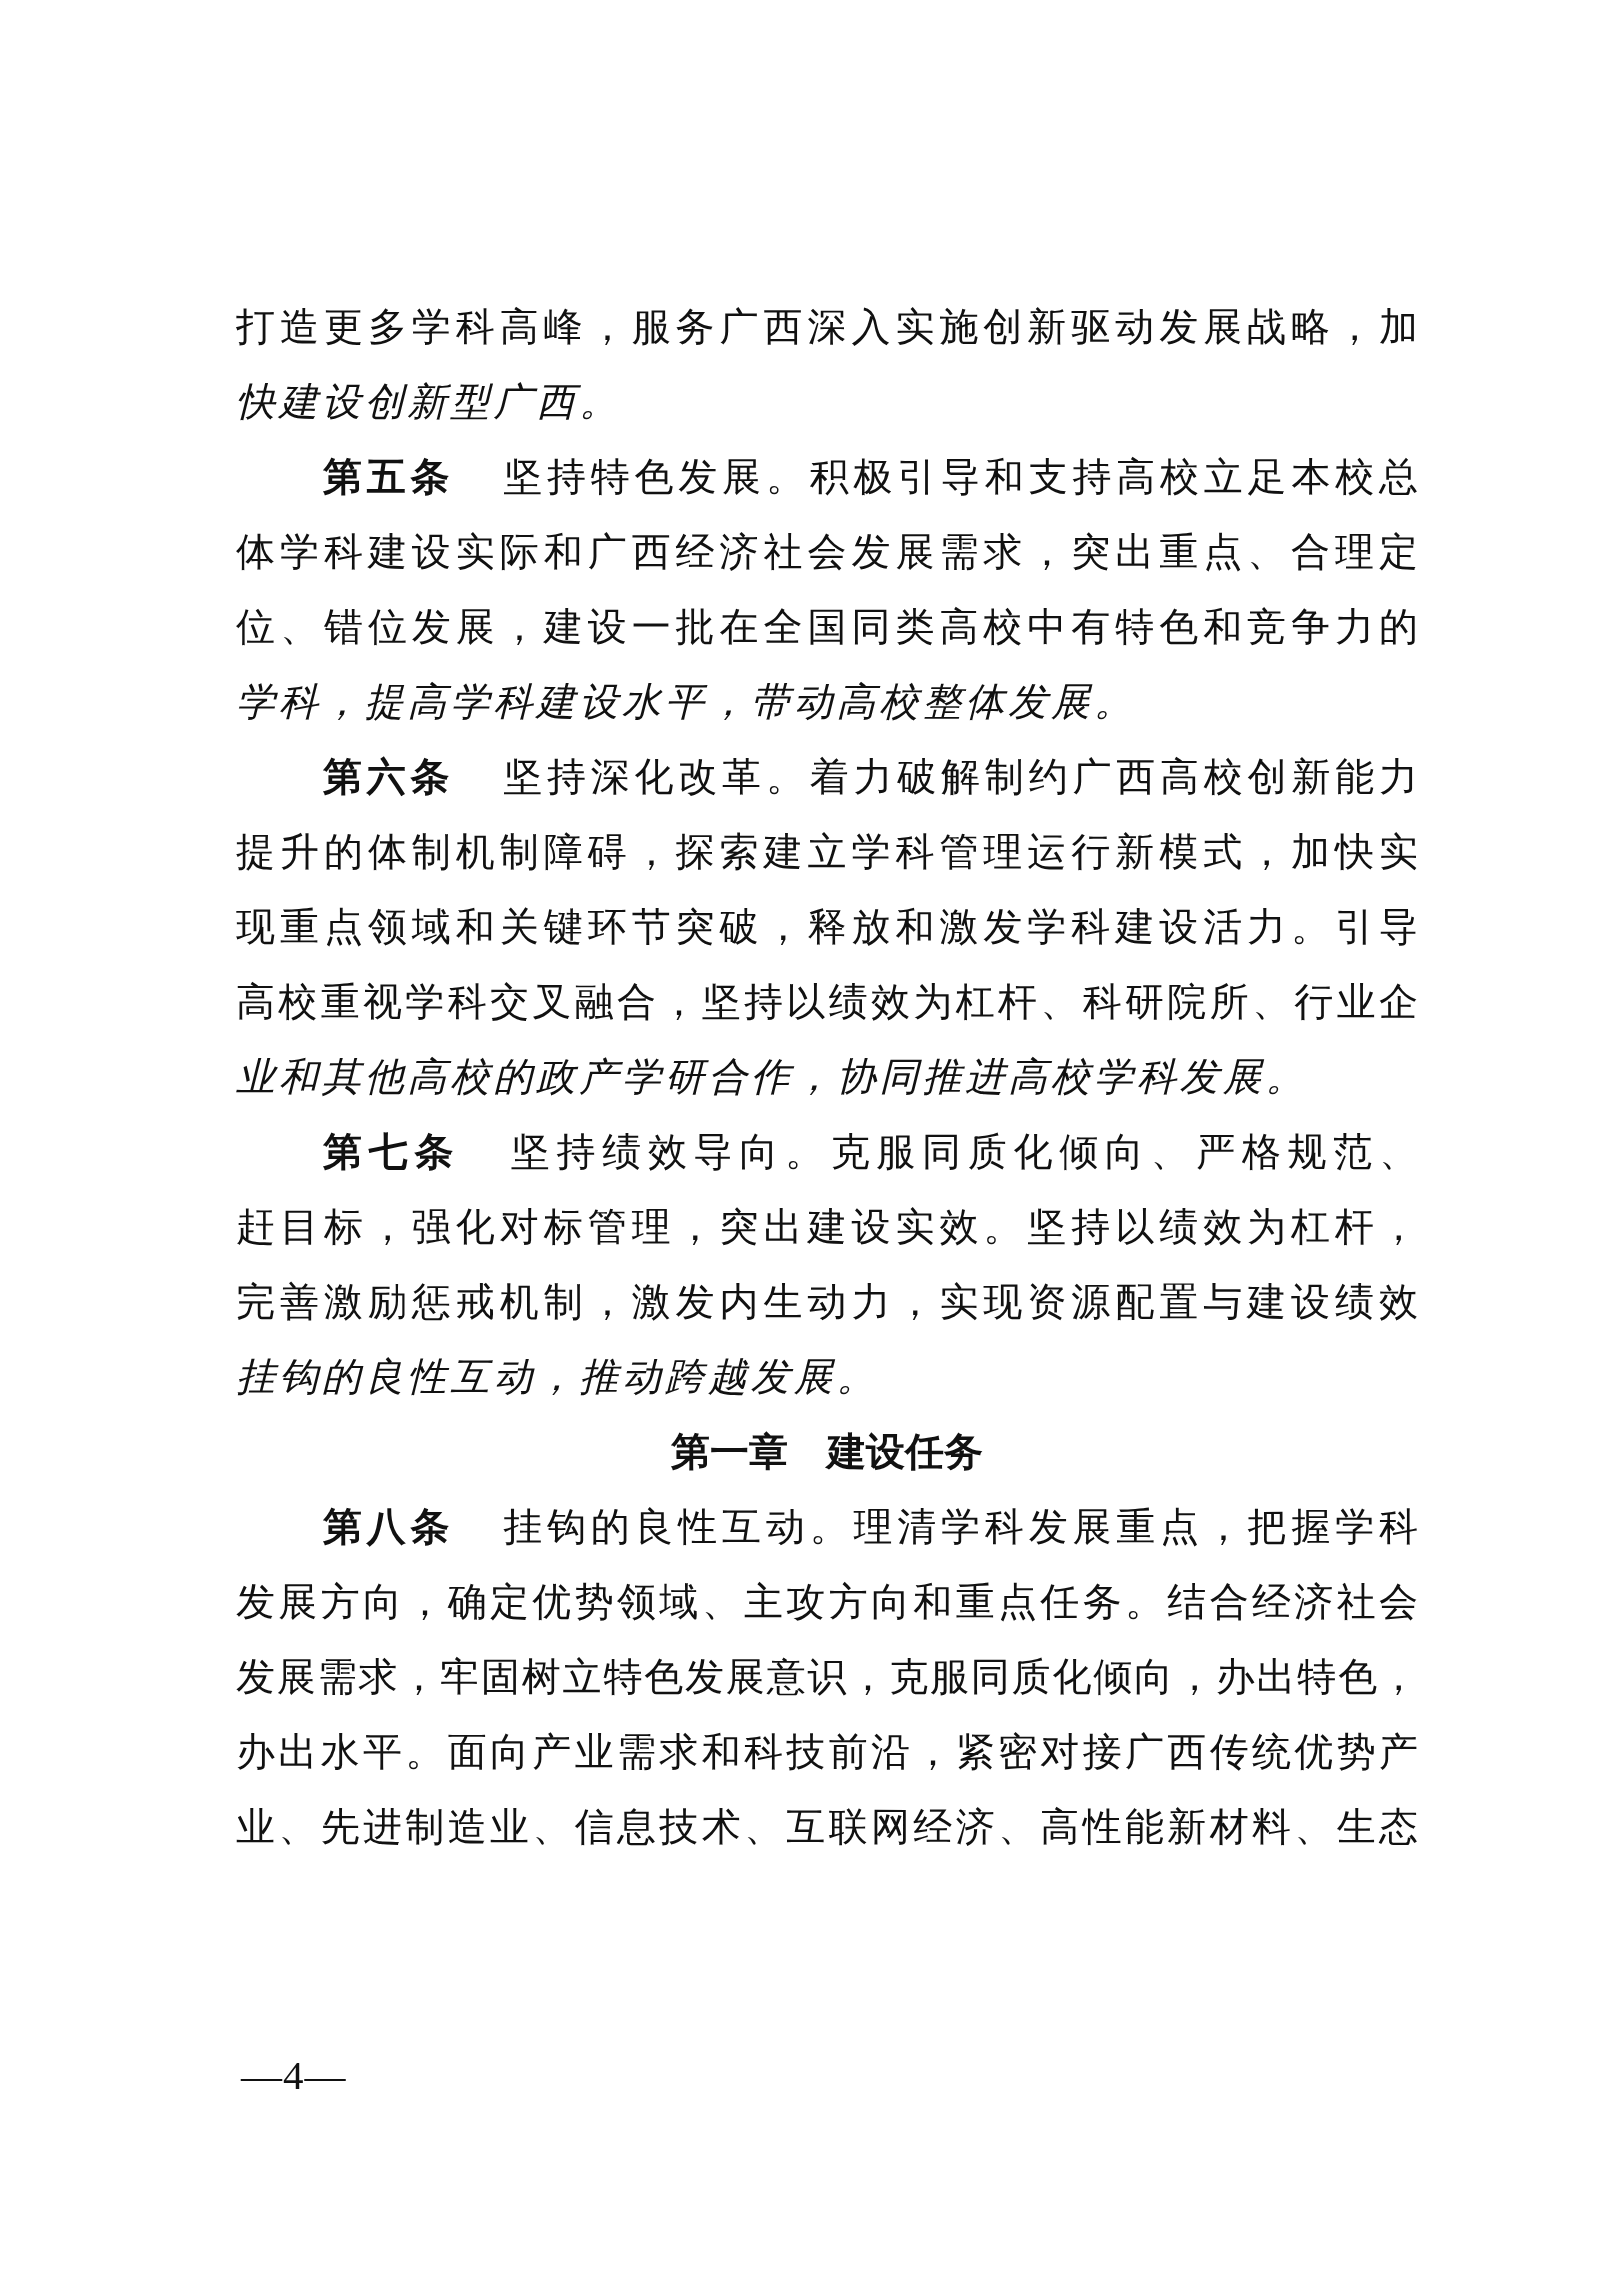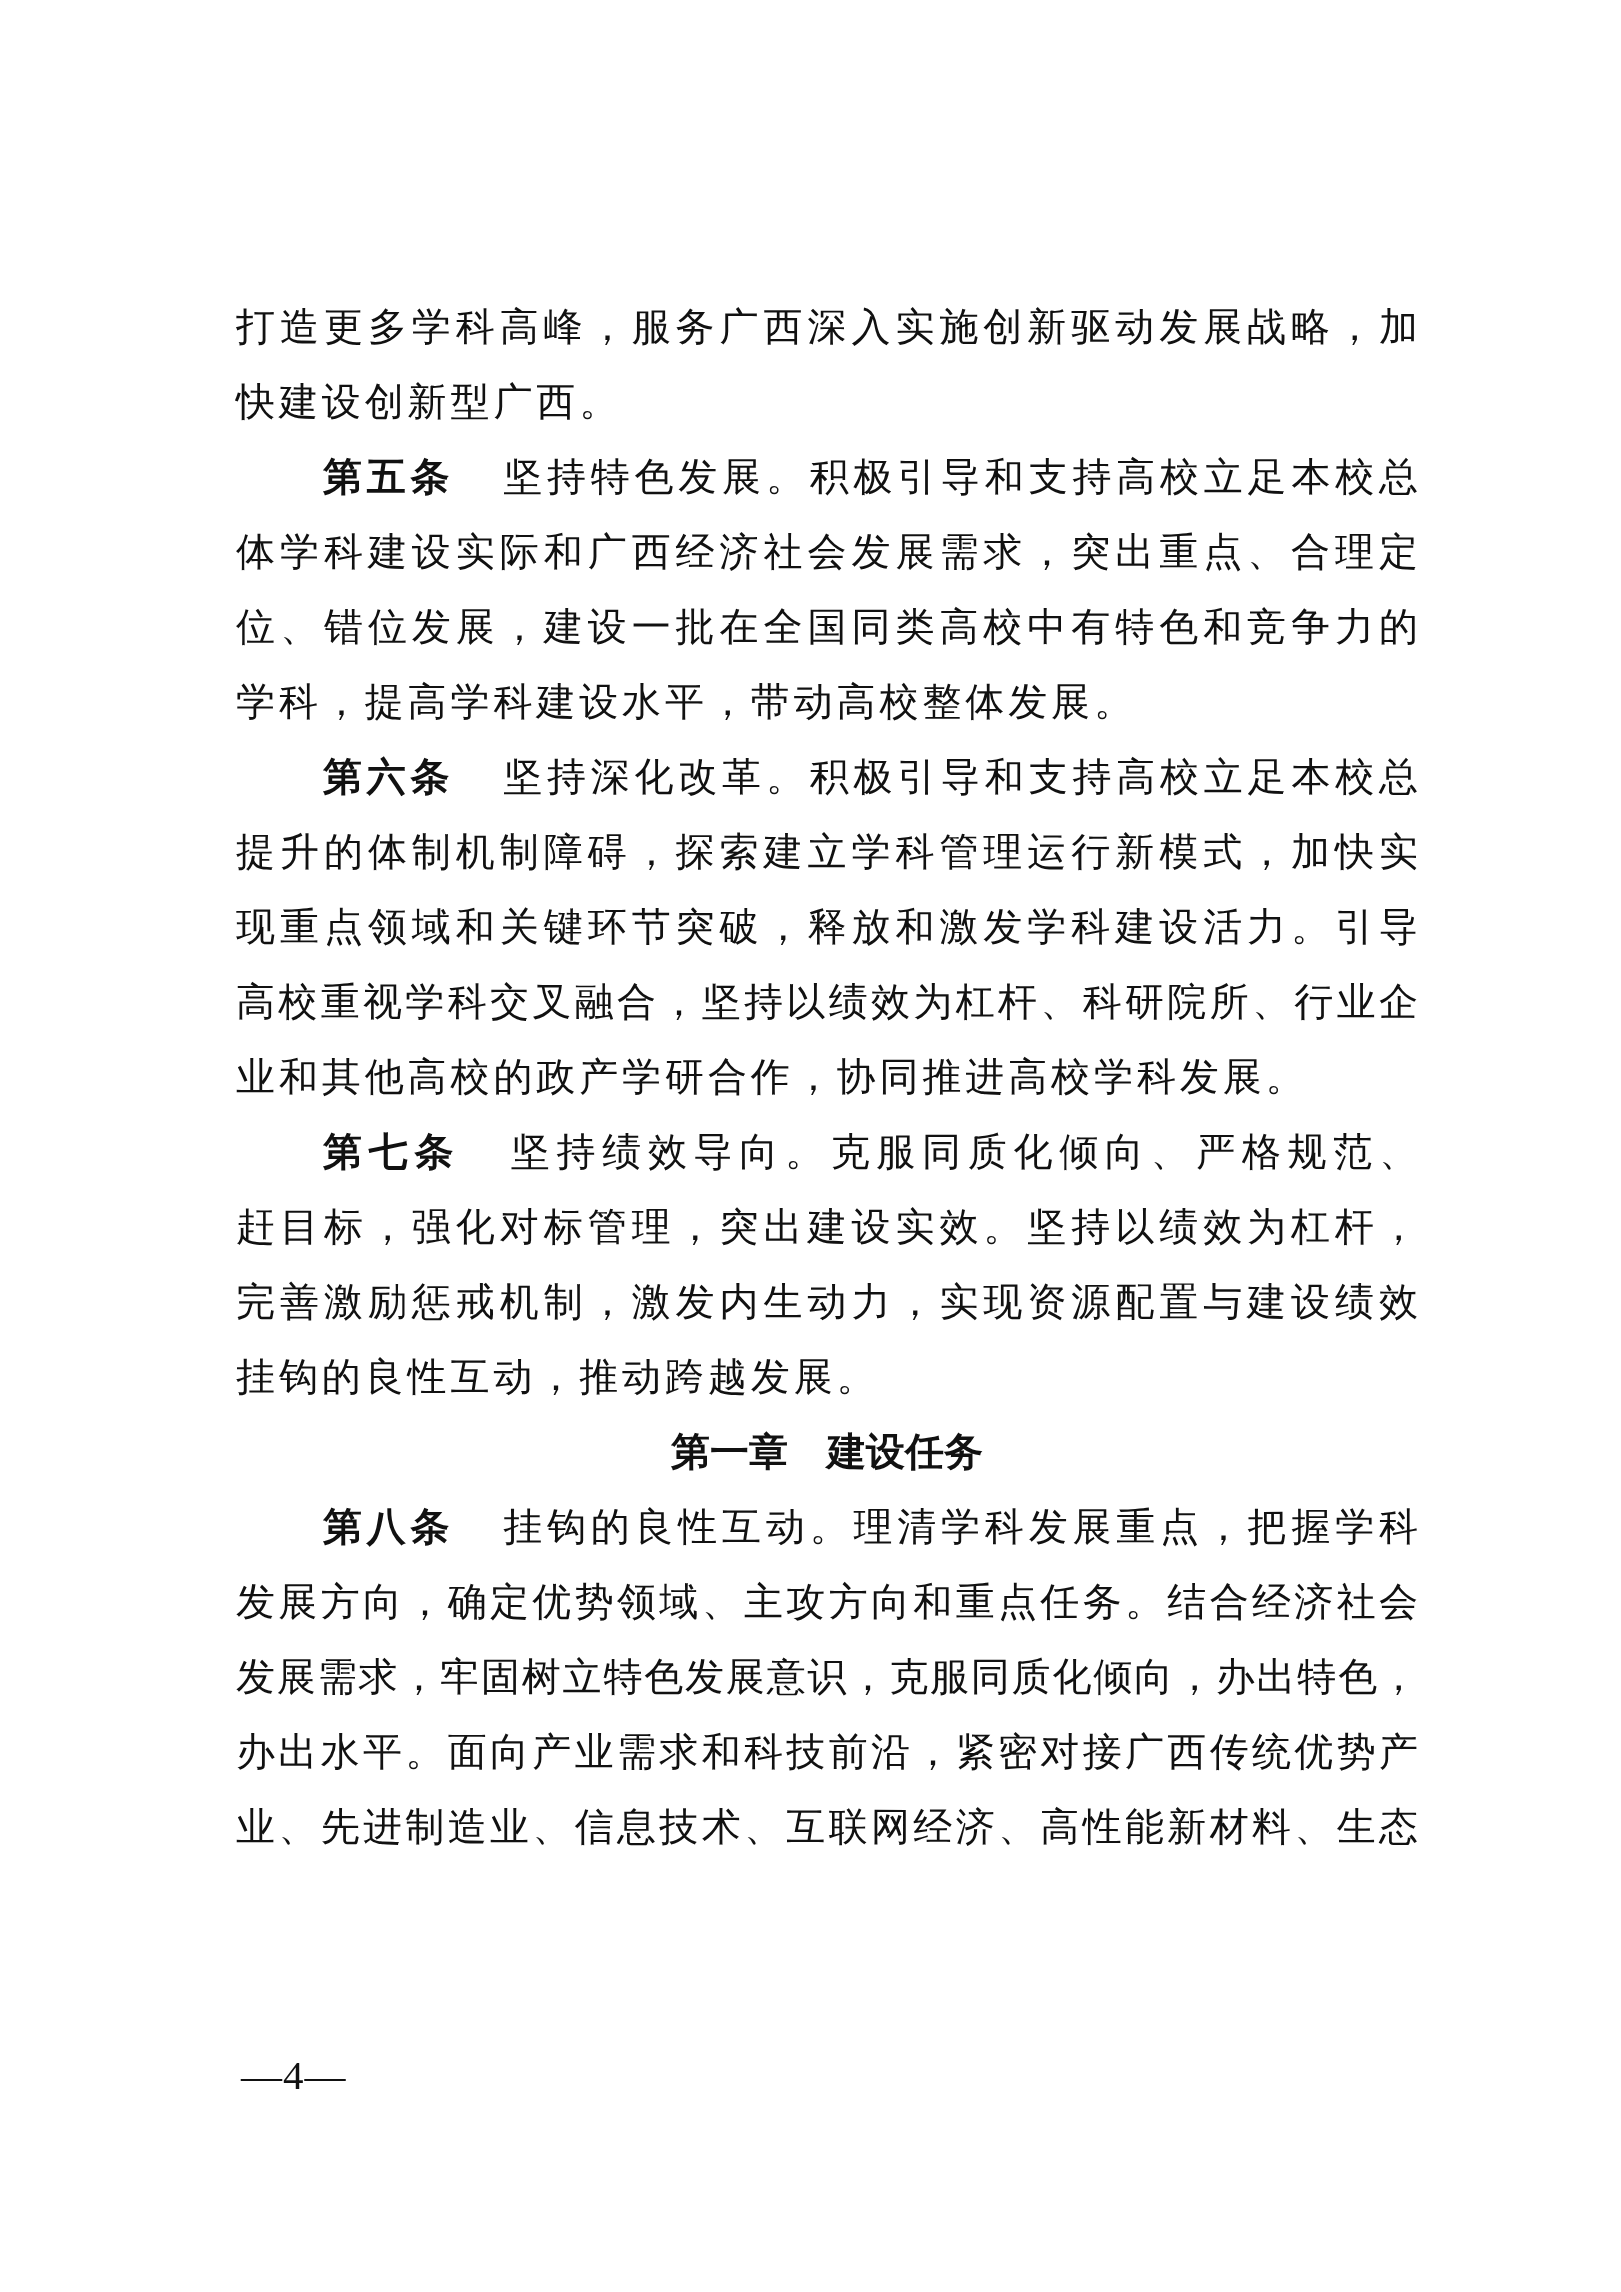--- a/index.html
+++ b/index.html
@@ -27,20 +27,21 @@
     line-height: 75px;
     font-size: 39px;
     text-align: justify;
     text-align-last: justify;
     white-space: normal;
   }
   .line.para-end {
     text-align: center;
     text-align-last: left;
     letter-spacing: 3.9px;
+    font-style: italic;
   }
   .line.para-start {
     text-indent: 87px;
   }
   .line.chapter {
     text-align: center;
     text-align-last: center;
   }
   .art-label,
   .chapter-num,
@@ -72,21 +73,21 @@
 <body>
 
 <div class="page">
   <div class="body-text">
       <div class="line"><span class="line-text">打造更多学科高峰，服务广西深入实施创新驱动发展战略，加</span></div>
       <div class="line para-end"><span class="line-text">快建设创新型广西。</span></div>
       <div class="line para-start"><span class="art-label">第五条</span><span class="gap"></span><span class="line-text">坚持特色发展。积极引导和支持高校立足本校总</span></div>
       <div class="line"><span class="line-text">体学科建设实际和广西经济社会发展需求，突出重点、合理定</span></div>
       <div class="line"><span class="line-text">位、错位发展，建设一批在全国同类高校中有特色和竞争力的</span></div>
       <div class="line para-end"><span class="line-text">学科，提高学科建设水平，带动高校整体发展。</span></div>
-      <div class="line para-start"><span class="art-label">第六条</span><span class="gap"></span><span class="line-text">坚持深化改革。积极引导和支持高校立足本校总</span></div>
+      <div class="line para-start"><span class="art-label">第六条</span><span class="gap"></span><span class="line-text">坚持深化改革。着力破解制约广西高校创新能力</span></div>
       <div class="line"><span class="line-text">提升的体制机制障碍，探索建立学科管理运行新模式，加快实</span></div>
       <div class="line"><span class="line-text">现重点领域和关键环节突破，释放和激发学科建设活力。引导</span></div>
       <div class="line"><span class="line-text">高校重视学科交叉融合，坚持以绩效为杠杆、科研院所、行业企</span></div>
       <div class="line para-end"><span class="line-text">业和其他高校的政产学研合作，协同推进高校学科发展。</span></div>
       <div class="line para-start"><span class="art-label">第七条</span><span class="gap"></span><span class="line-text">坚持绩效导向。克服同质化倾向、严格规范、</span></div>
       <div class="line"><span class="line-text">赶目标，强化对标管理，突出建设实效。坚持以绩效为杠杆，</span></div>
       <div class="line"><span class="line-text">完善激励惩戒机制，激发内生动力，实现资源配置与建设绩效</span></div>
       <div class="line para-end"><span class="line-text">挂钩的良性互动，推动跨越发展。</span></div>
       <div class="line chapter"><span class="chapter-num">第一章</span><span class="gap"></span><span class="chapter-title">建设任务</span></div>
       <div class="line para-start"><span class="art-label">第八条</span><span class="gap"></span><span class="line-text">挂钩的良性互动。理清学科发展重点，把握学科</span></div>

